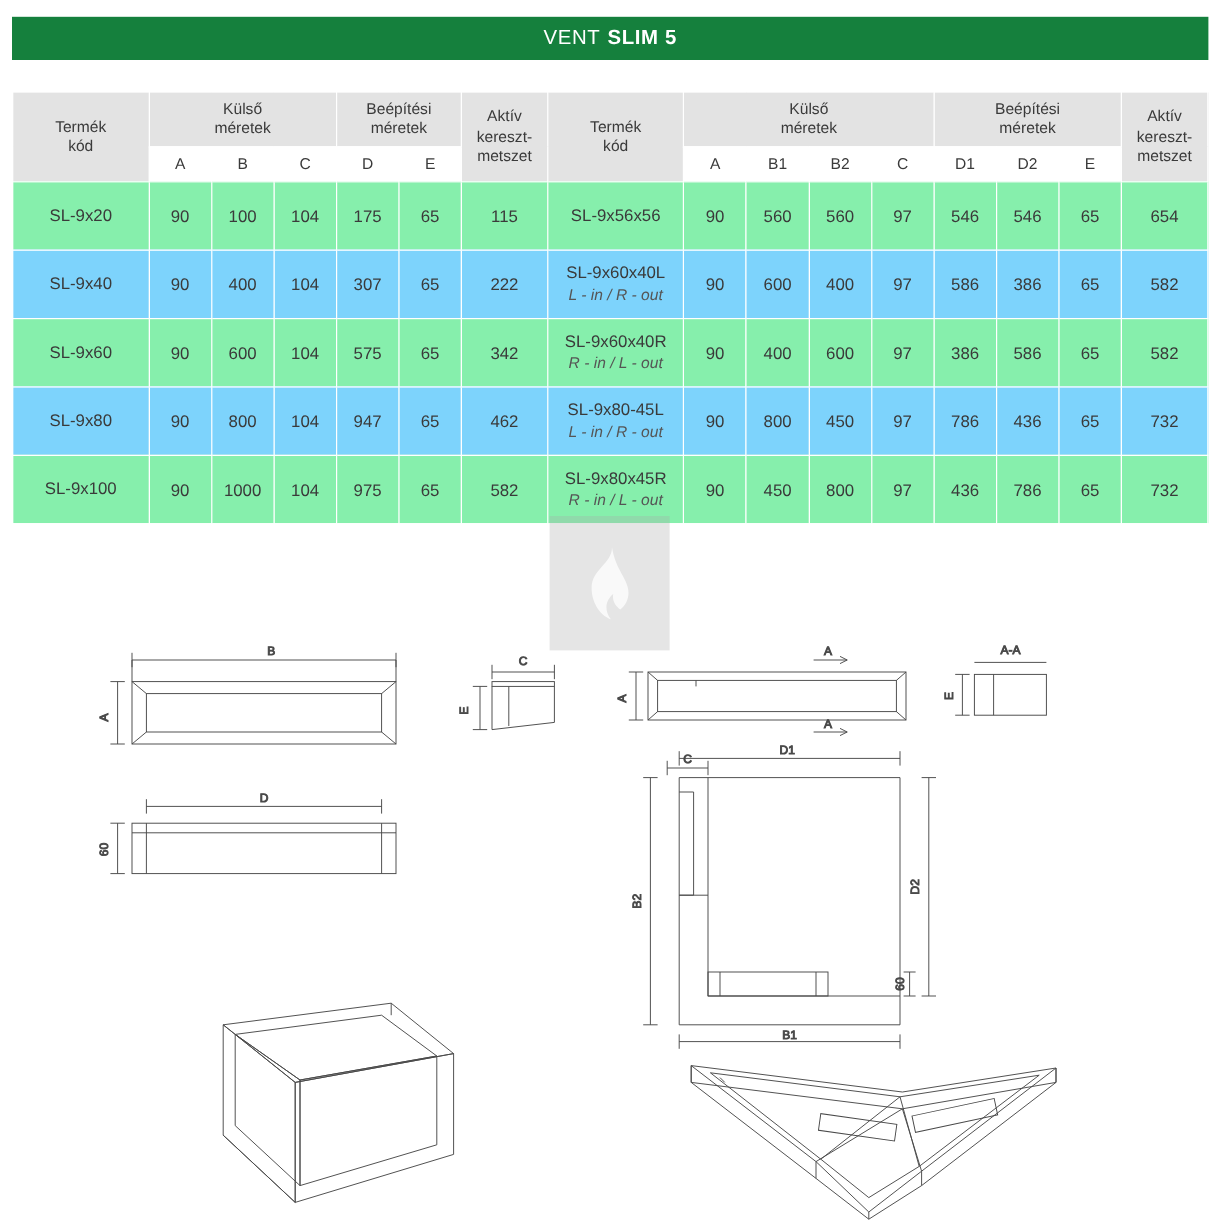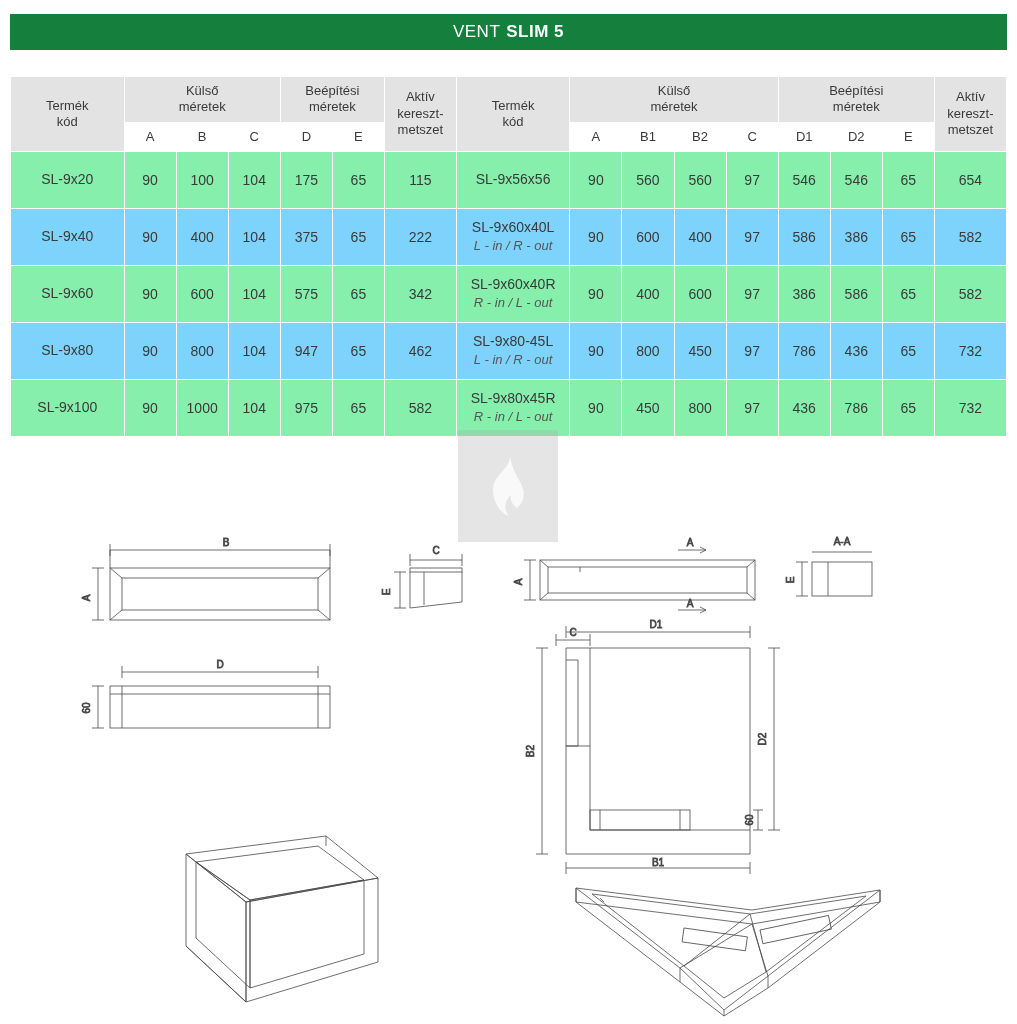--- a/index.html
+++ b/index.html
@@ -168,21 +168,21 @@
         <td class="cell">546</td>
         <td class="cell">65</td>
         <td class="cell">654</td>
       </tr>
 
       <tr class="row-white">
         <td class="cell code">SL-9x40</td>
         <td class="cell">90</td>
         <td class="cell">400</td>
         <td class="cell">104</td>
-        <td class="cell">375</td>
+        <td class="cell">307</td>
         <td class="cell">65</td>
         <td class="cell">222</td>
         <td class="cell code">
           <span>SL-9x60x40L</span>
           <span class="sub-note">L - in / R - out</span>
         </td>
         <td class="cell">90</td>
         <td class="cell">600</td>
         <td class="cell">400</td>
         <td class="cell">97</td>

